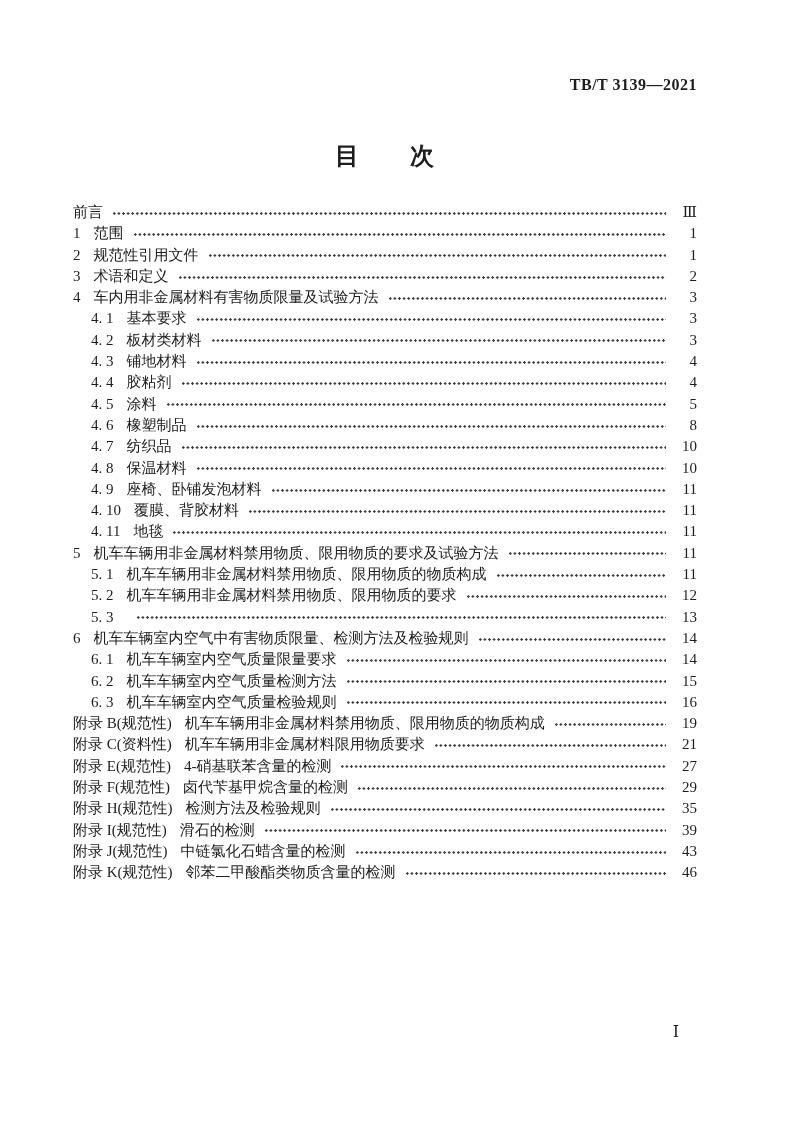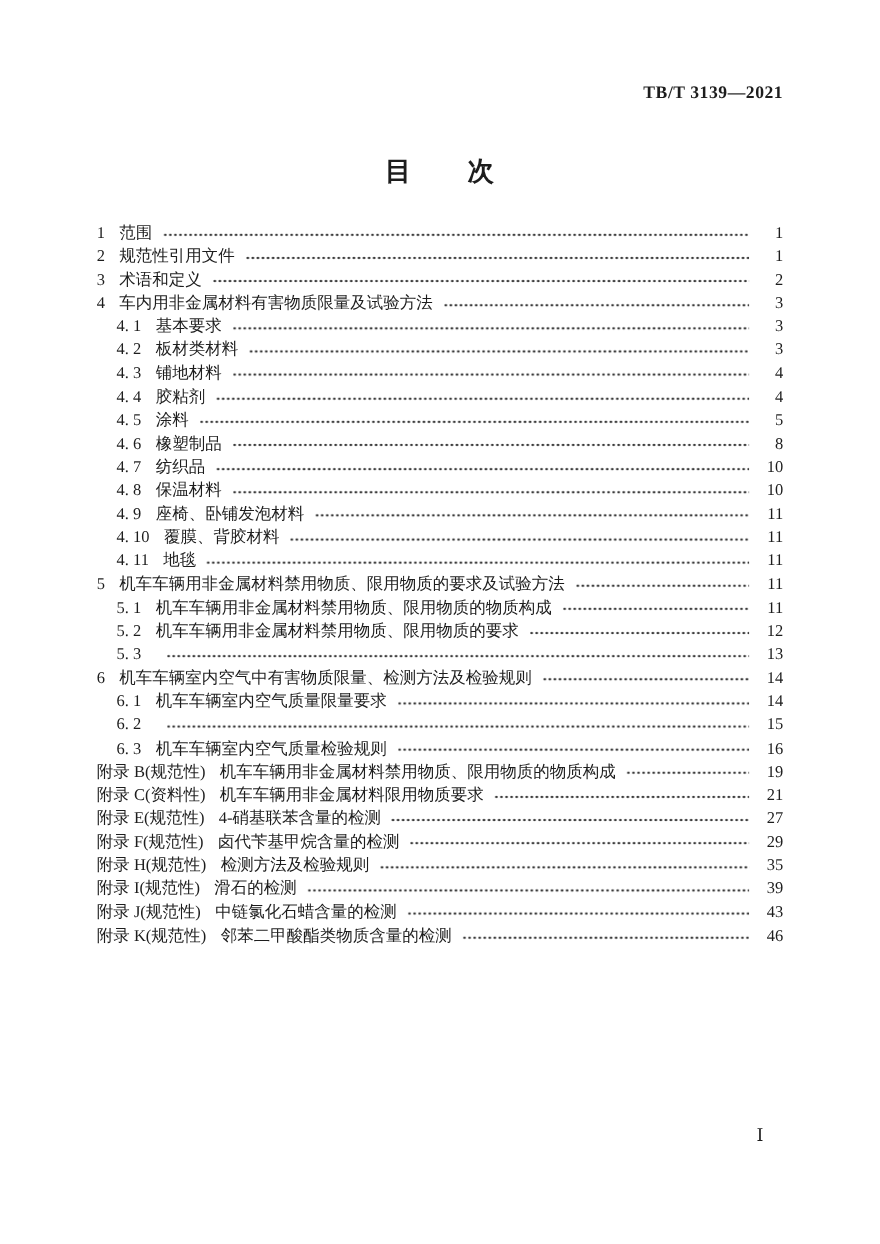--- a/index.html
+++ b/index.html
@@ -10,21 +10,21 @@
   body {
     position: relative;
     width: 800px;
     height: 1131px;
     font-family: "Liberation Serif", "DejaVu Serif", serif;
     color: #1d1d1d;
     overflow: hidden;
   }
   .page-inner {
     position: absolute;
-    left: 88px;
+    left: 73px;
     top: 0;
     width: 624px;
     height: 1131px;
   }
   .doc-number {
     position: absolute;
     top: 76px;
     left: 0;
     width: 100%;
     text-align: right;
@@ -96,20 +96,26 @@
 <body>
 
 <div class="page-inner">
 
   <div class="doc-number">TB/T 3139—2021</div>
 
   <div class="doc-title">目　　次</div>
 
   <div class="toc">
       <div class="toc-row lvl0">
+
+    <span class="toc-title">前言</span>
+    <span class="toc-leader"></span>
+    <span class="toc-page">Ⅲ</span>
+  </div>
+      <div class="toc-row lvl0">
     <span class="toc-prefix">1</span>
     <span class="toc-title">范围</span>
     <span class="toc-leader"></span>
     <span class="toc-page">1</span>
   </div>
       <div class="toc-row lvl0">
     <span class="toc-prefix">2</span>
     <span class="toc-title">规范性引用文件</span>
     <span class="toc-leader"></span>
     <span class="toc-page">1</span>
@@ -222,20 +228,21 @@
     <span class="toc-page">14</span>
   </div>
       <div class="toc-row lvl1">
     <span class="toc-prefix">6. 1</span>
     <span class="toc-title">机车车辆室内空气质量限量要求</span>
     <span class="toc-leader"></span>
     <span class="toc-page">14</span>
   </div>
       <div class="toc-row lvl1">
     <span class="toc-prefix">6. 2</span>
+    <span class="toc-title">机车车辆室内空气质量检测方法</span>
     <span class="toc-leader"></span>
     <span class="toc-page">15</span>
   </div>
       <div class="toc-row lvl1">
     <span class="toc-prefix">6. 3</span>
     <span class="toc-title">机车车辆室内空气质量检验规则</span>
     <span class="toc-leader"></span>
     <span class="toc-page">16</span>
   </div>
       <div class="toc-row lvl0">

